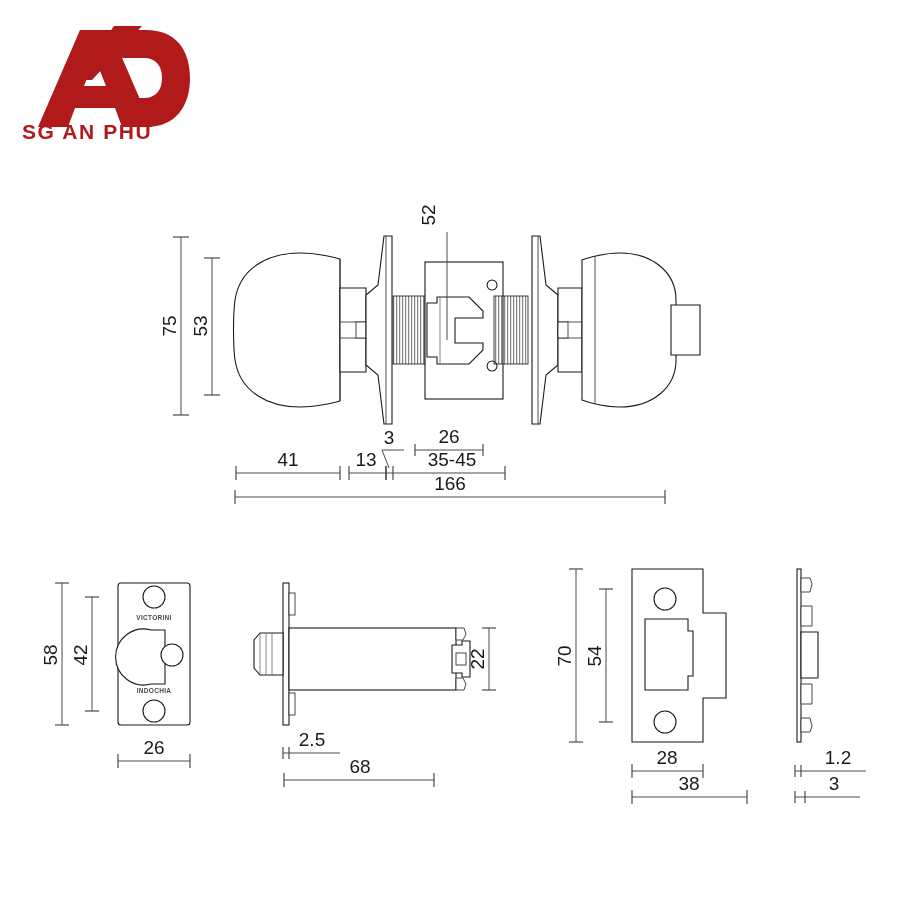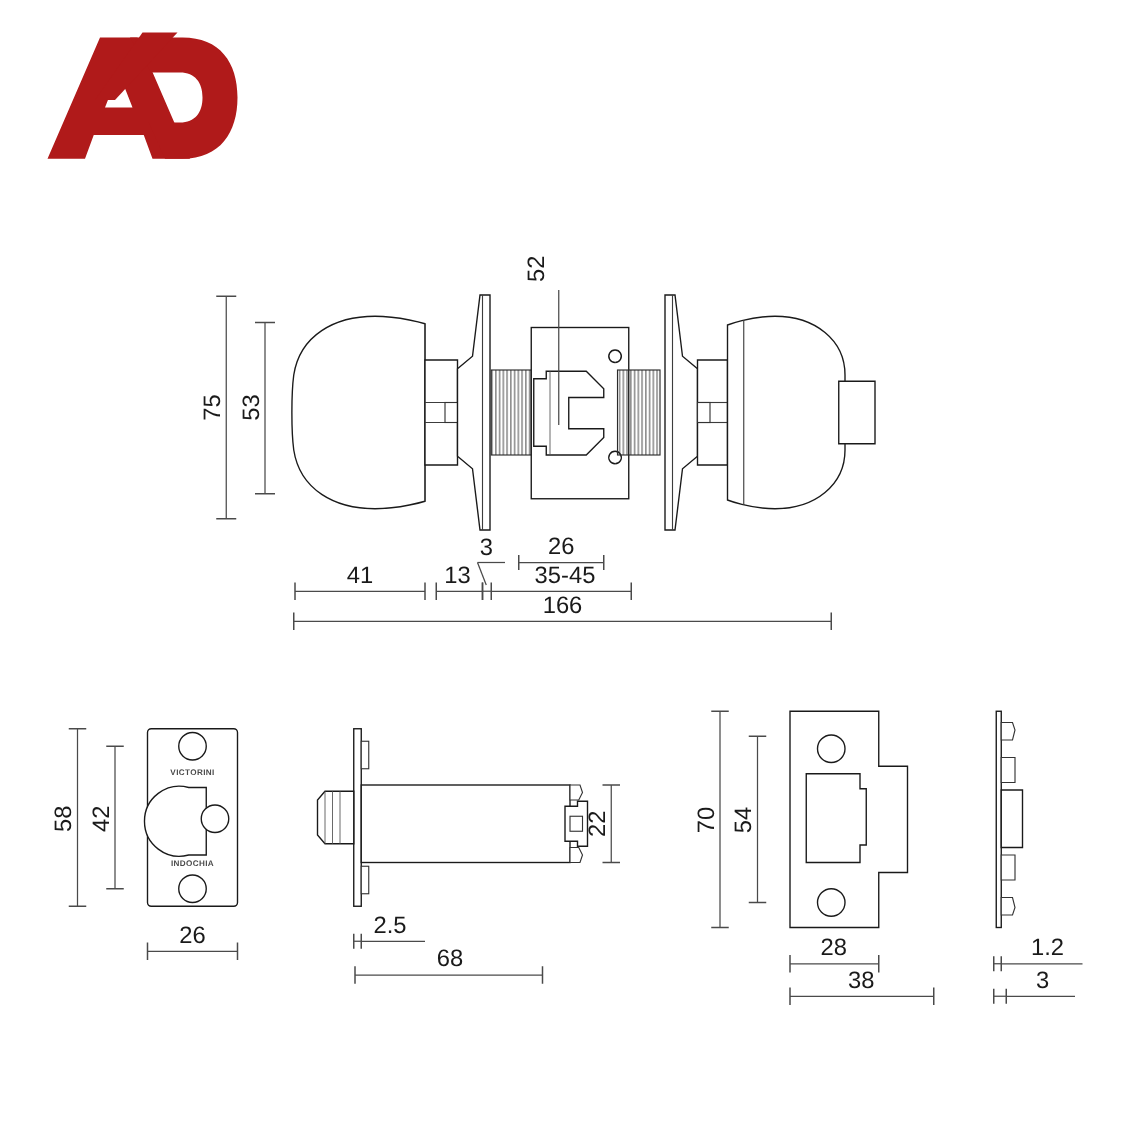--- a/index.html
+++ b/index.html
@@ -83,20 +83,21 @@
 
     <path class="logo-shape" d="M 62 8 L 92 8 L 134 105 L 104 105 L 97 86 L 57 86 L 50 105 L 20 105 Z
              M 66 64 L 88 64 L 77 36 Z"></path>
 
     <path class="logo-shape" d="M 86 8 L 128 8 C 158 8 172 28 172 56 C 172 84 158 105 128 105
              L 114 105 L 101 76 L 126 76 C 138 76 144 68 144 56
              C 144 44 138 36 126 36 L 103 36 Z"></path>
 
     <path class="logo-shape" d="M 96 4 L 124 4 L 74 58 L 58 58 Z"></path>
   </svg>
+  <div style="position: absolute; left: 22px; top: 120px; width: 180px; font-family: &quot;Liberation Sans&quot;, sans-serif; font-size: 21px; font-weight: bold; color: rgb(176, 26, 26); letter-spacing: 1.6px;" class="logo-text-div">SG AN PHU</div>
 
   <svg id="drawing-svg" viewBox="0 0 900 900">
 
     <defs>
 
       <pattern id="threadPat" width="3" height="10" patternUnits="userSpaceOnUse">
         <line x1="0.7" y1="0" x2="0.7" y2="10" stroke="#2a2a2a" stroke-width="0.7"></line>
       </pattern>
       <pattern id="threadPatFine" width="2.4" height="10" patternUnits="userSpaceOnUse">
         <line x1="0.6" y1="0" x2="0.6" y2="10" stroke="#3a3a3a" stroke-width="0.6"></line>

